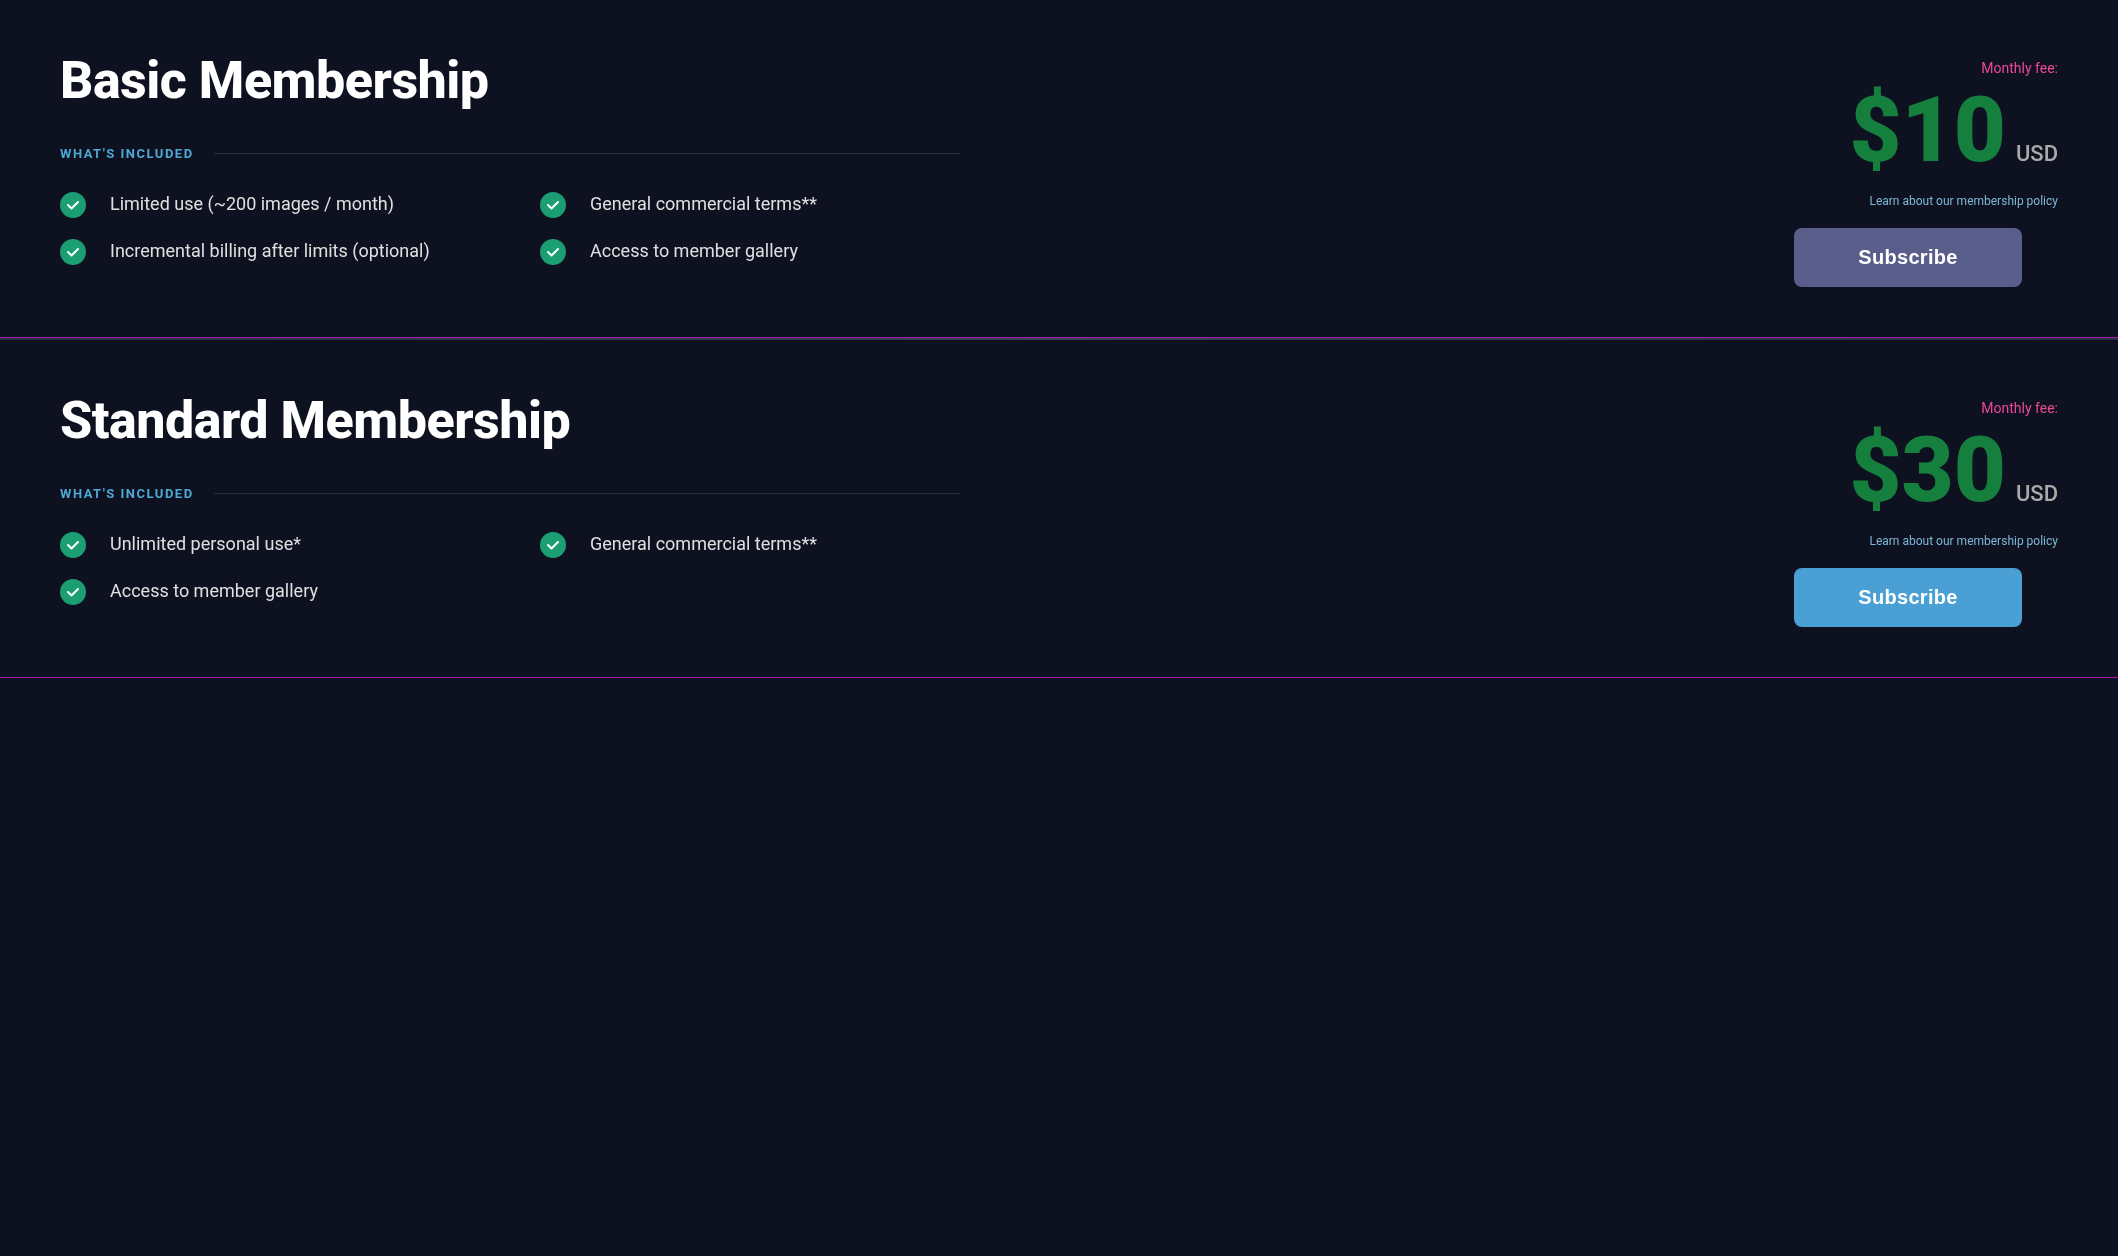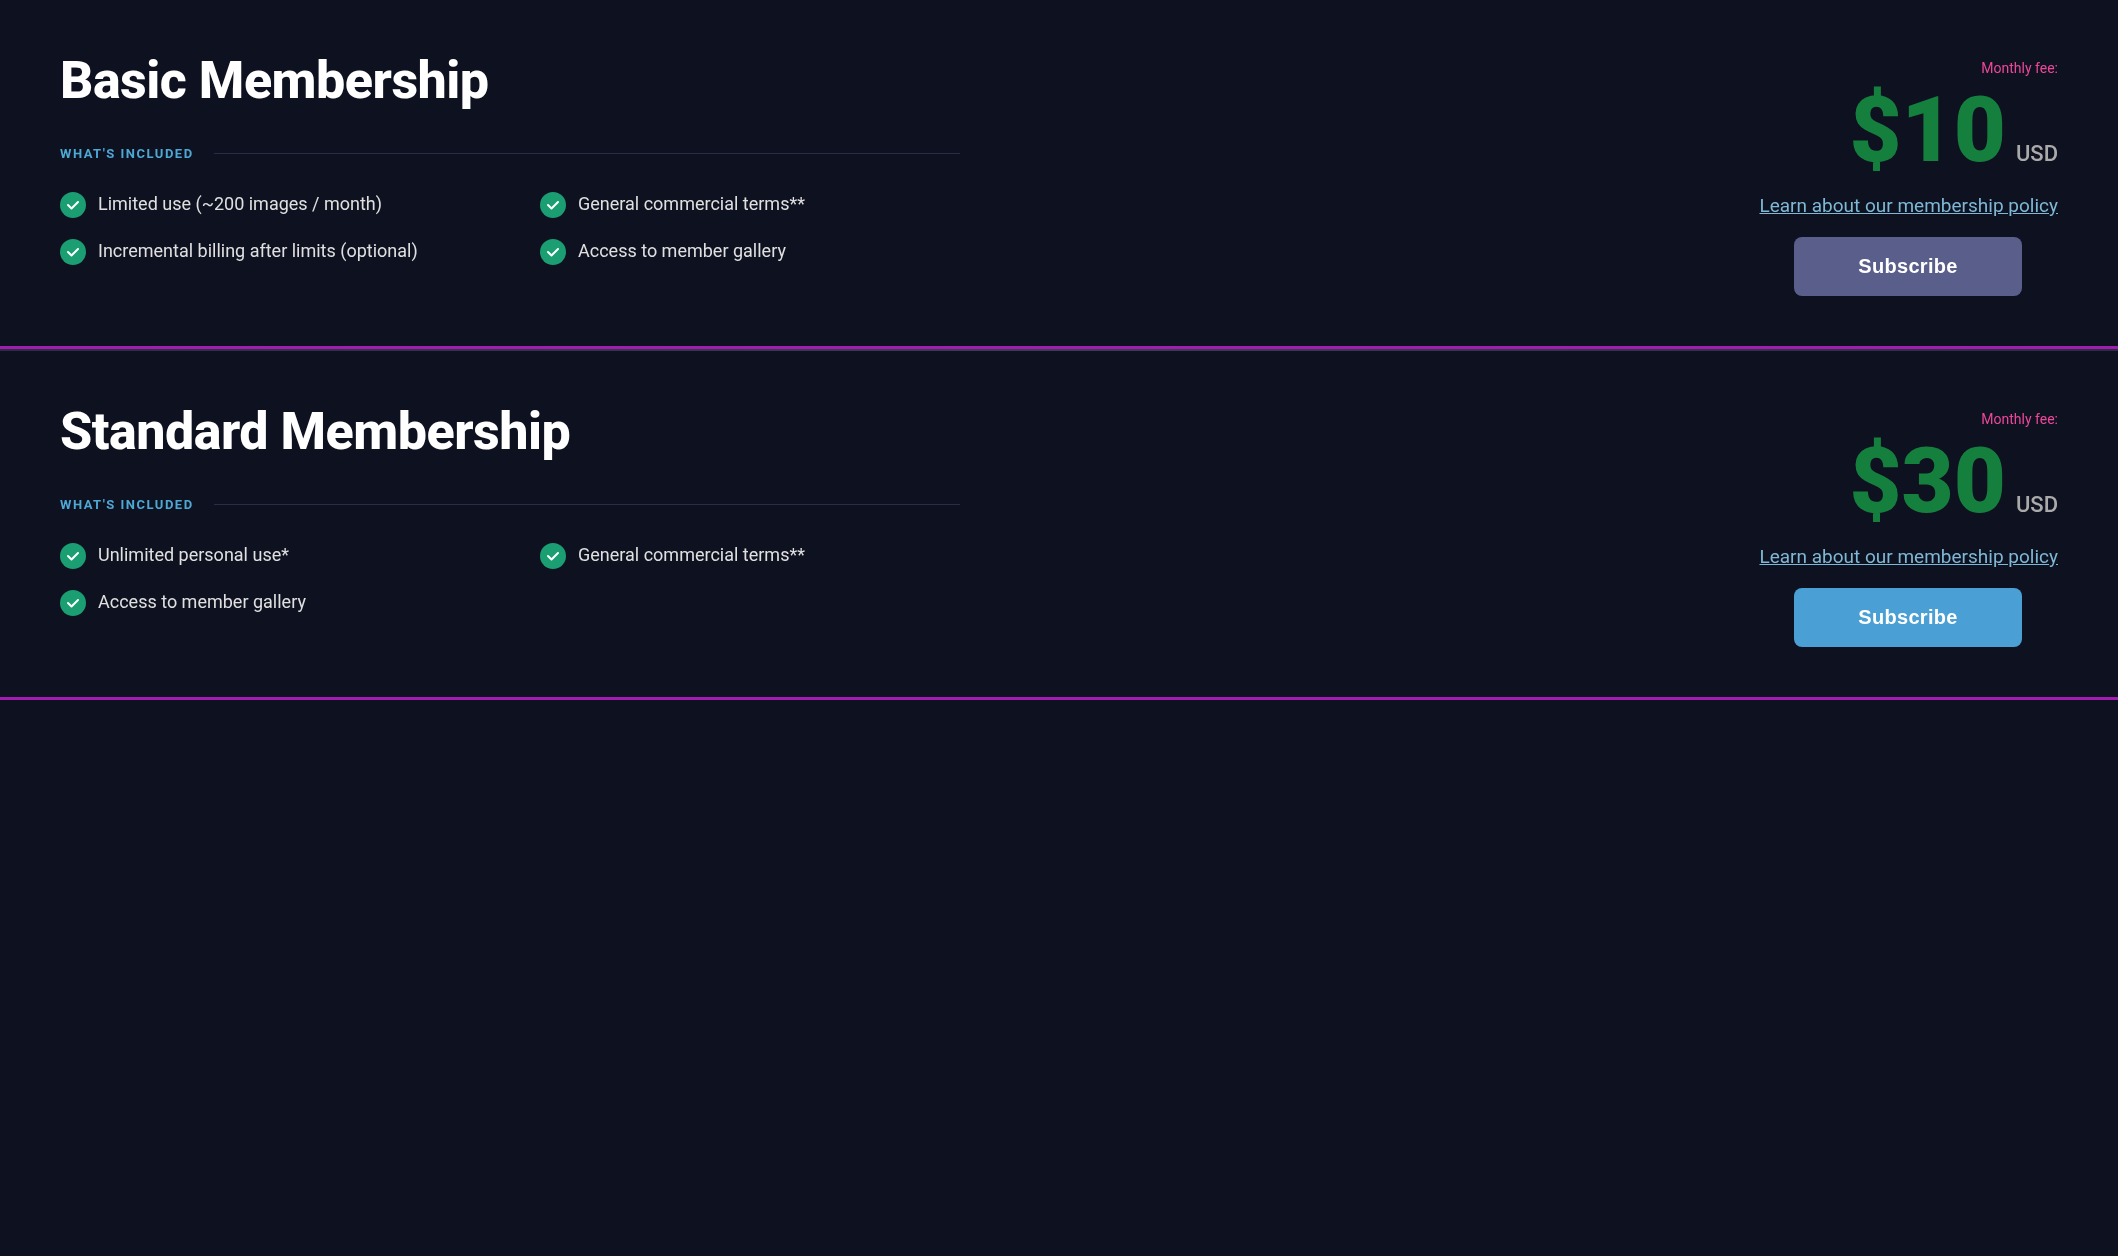--- a/index.html
+++ b/index.html
@@ -13,21 +13,21 @@
       color: #ffffff;
       font-family: -apple-system, BlinkMacSystemFont, 'Segoe UI', Roboto, sans-serif;
       min-height: 100vh;
     }
 
     .membership-section {
       padding: 50px 60px 50px 60px;
       display: flex;
       justify-content: space-between;
       align-items: flex-start;
-      border-bottom: 3px solid #a21caf;
+      border-bottom: 1px solid #a21caf;
       max-width: 2118px;
       margin: 0 auto;
     }
 
     .section-divider {
       height: 2px;
       background: linear-gradient(to right, #2a2d45, #3a3d55, #2a2d45);
       margin: 0;
     }
 
@@ -69,21 +69,21 @@
     .features-grid {
       display: grid;
       grid-template-columns: 1fr 1fr;
       gap: 20px 60px;
       margin-top: 10px;
     }
 
     .feature-item {
       display: flex;
       align-items: flex-start;
-      gap: 12px;
+      gap: 24px;
     }
 
     .check-icon {
       width: 26px;
       height: 26px;
       min-width: 26px;
       border-radius: 50%;
       background-color: #1a9e72;
       display: flex;
       align-items: center;
@@ -132,22 +132,21 @@
 
     .price-currency {
       font-size: 22px;
       font-weight: 500;
       color: #aaaaaa;
     }
 
     .policy-link {
       display: block;
       color: #7eb8d4;
-      font-size: 19px;
-      text-decoration: underline;
+      font-size: 12px;
       text-align: right;
       margin-bottom: 20px;
       cursor: pointer;
     }
 
     .subscribe-button {
       width: 228px;
       padding: 18px 30px;
       border-radius: 8px;
       border: none;

